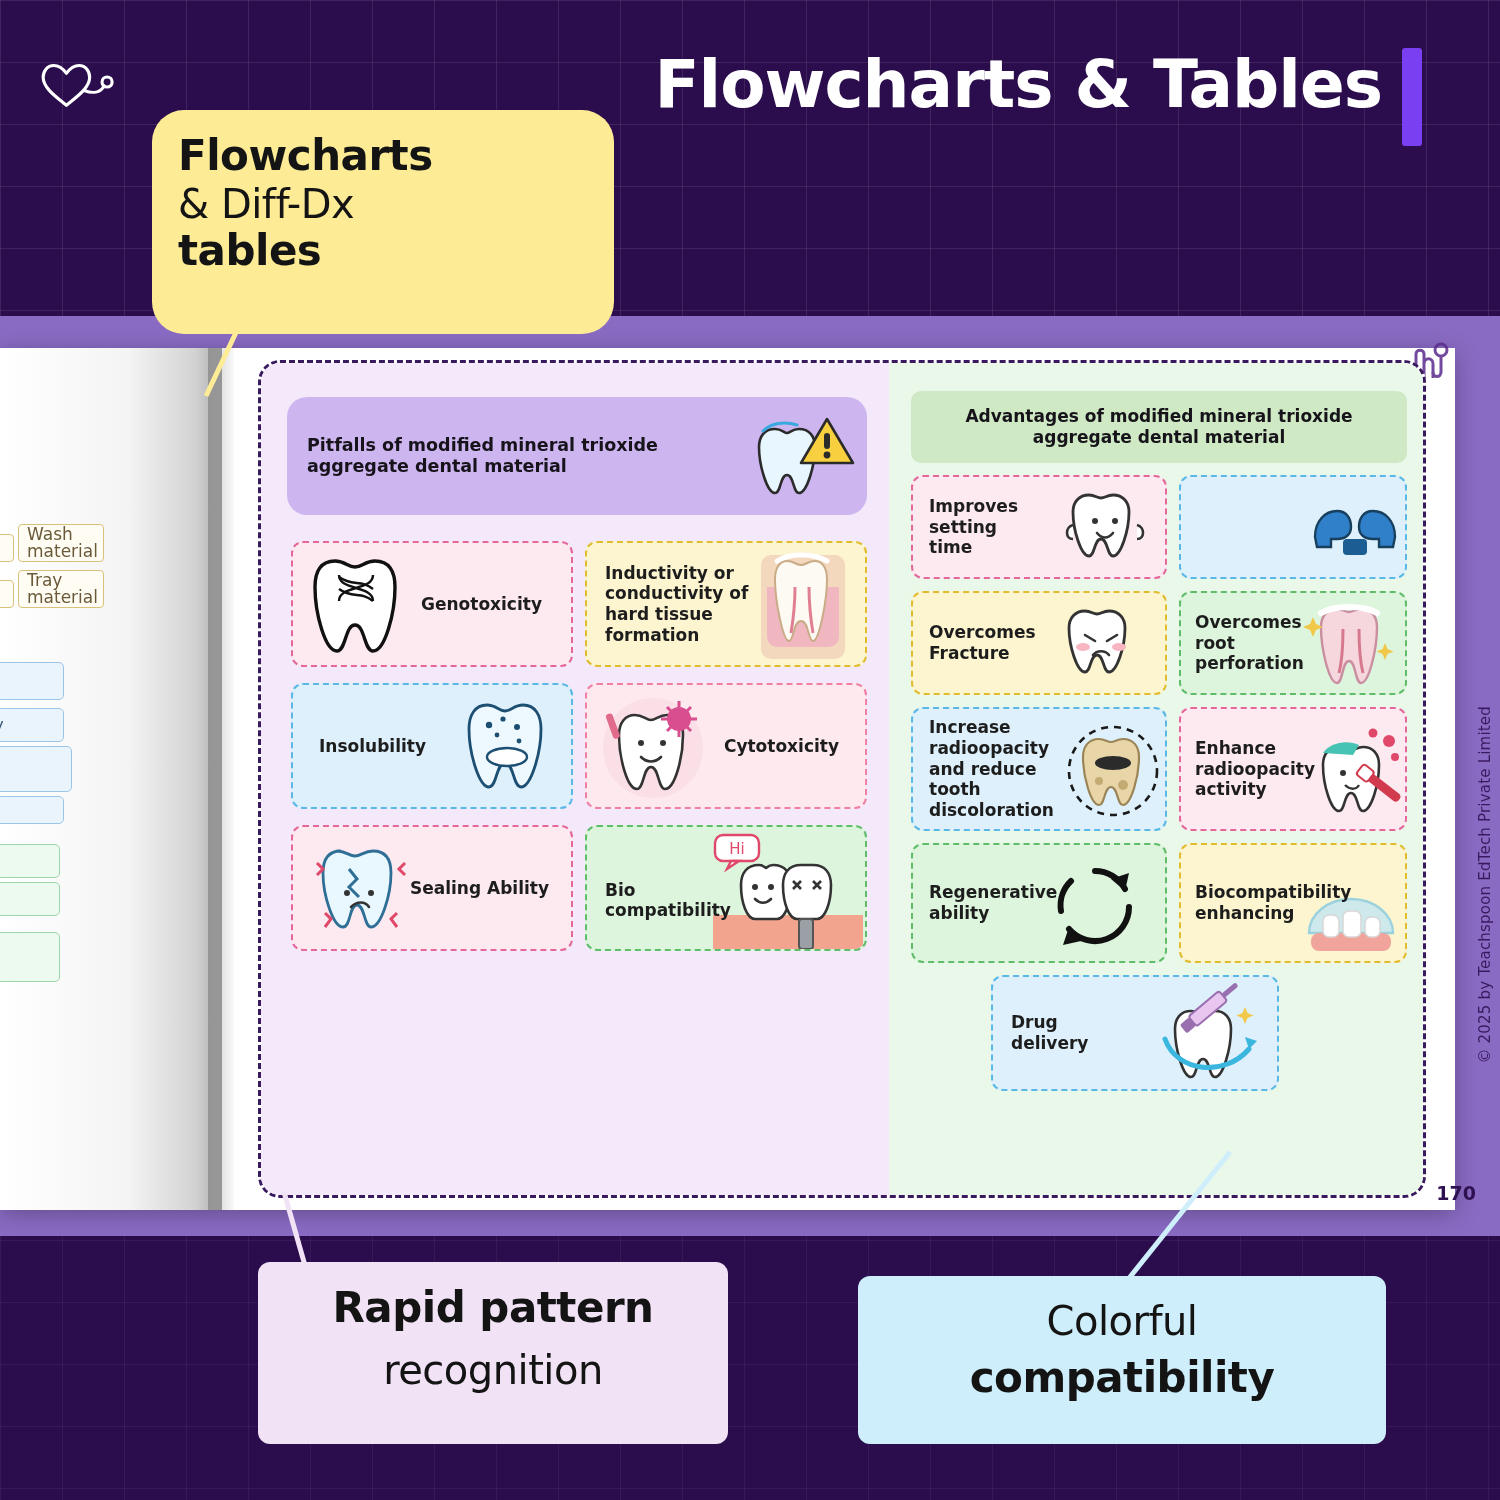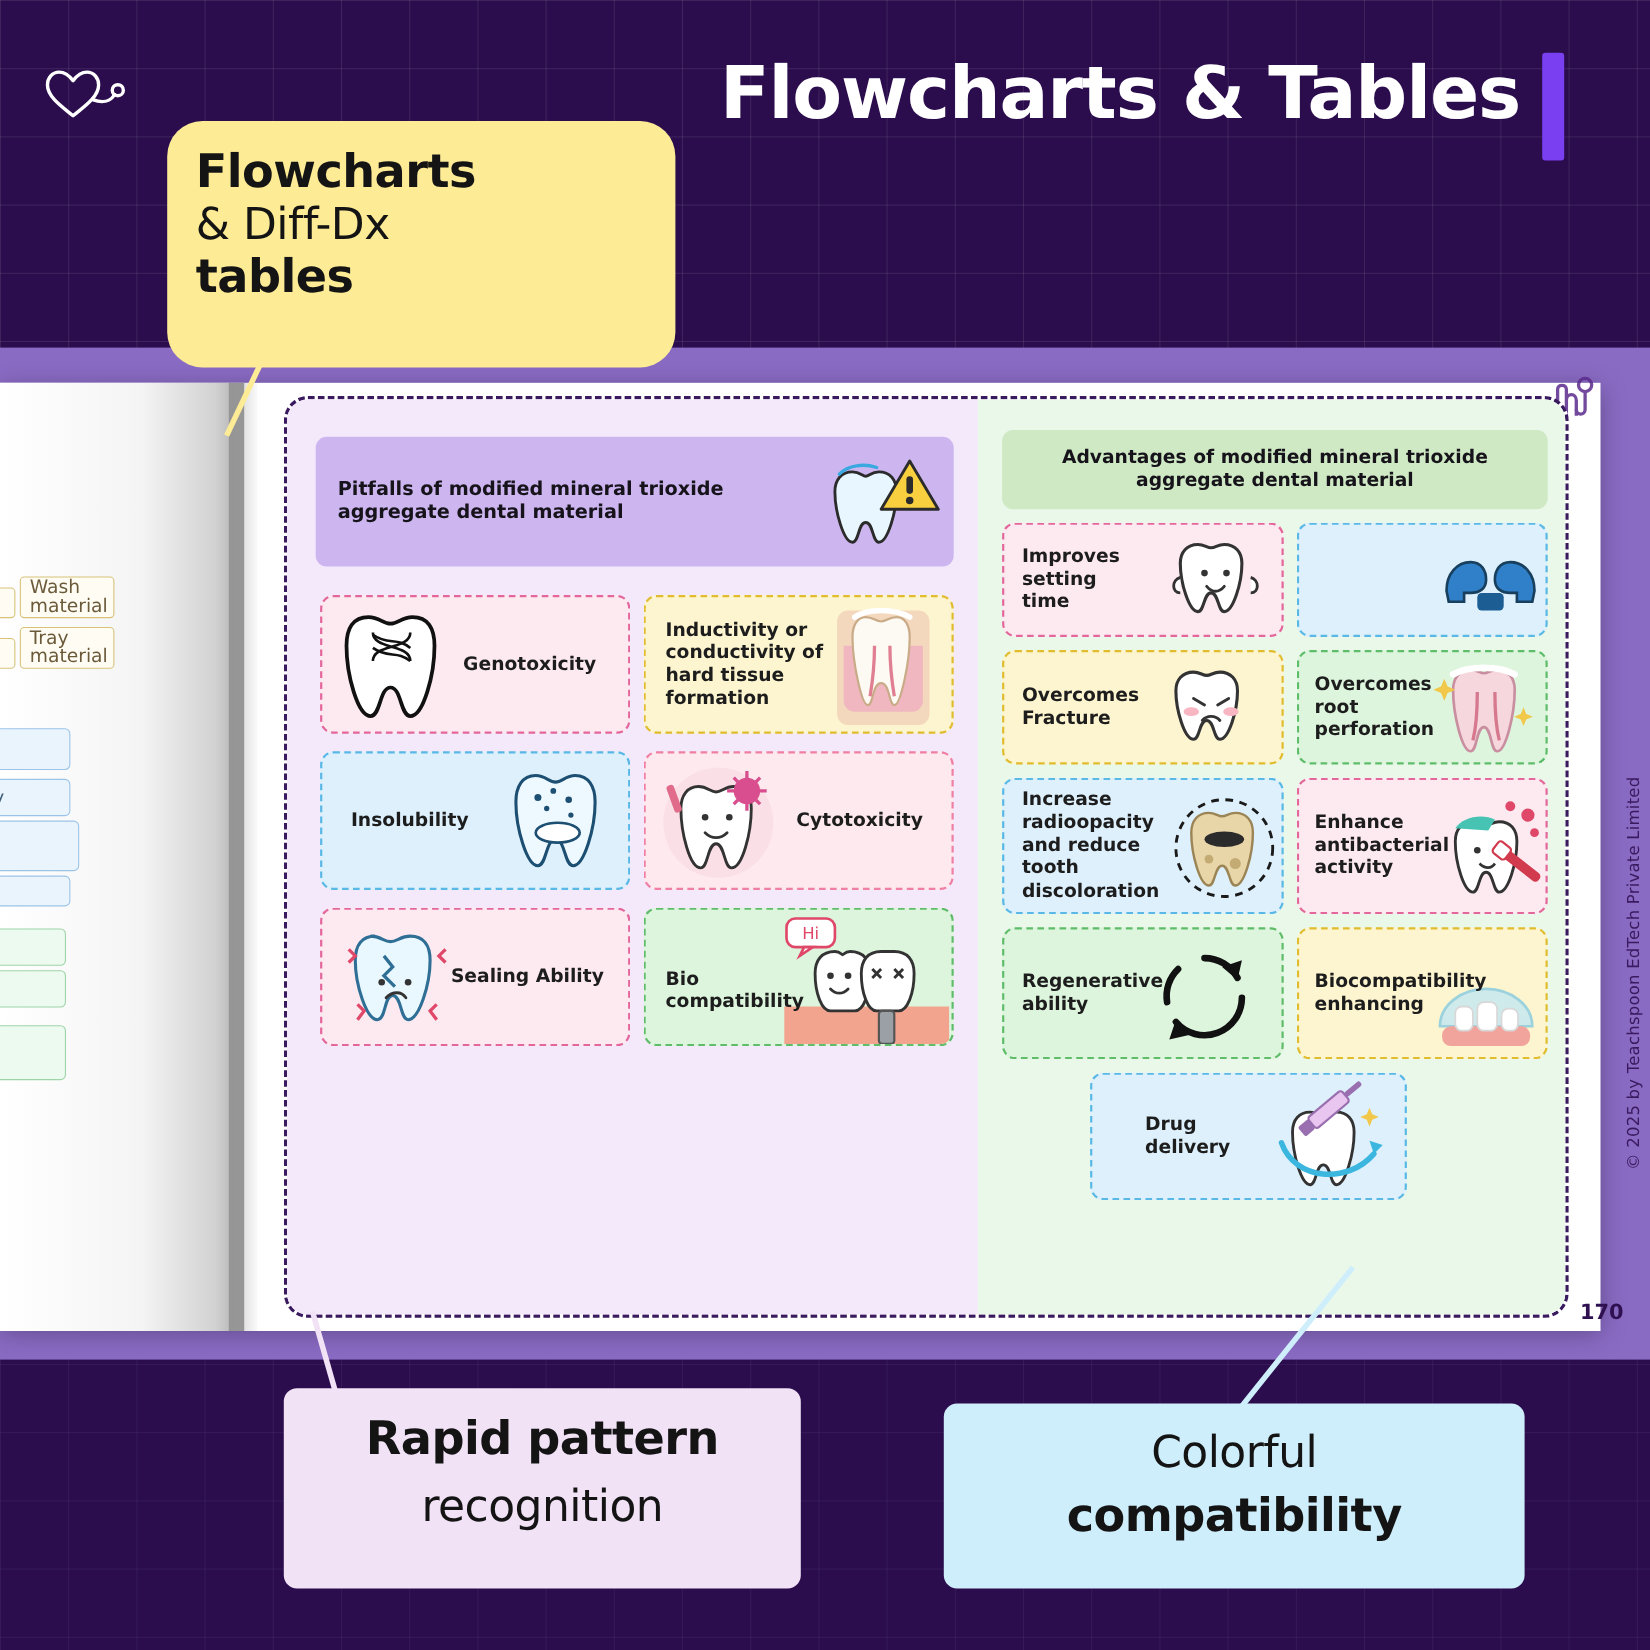--- a/index.html
+++ b/index.html
@@ -93,21 +93,21 @@
     font-family: "DejaVu Sans", sans-serif;
     color: #1d1d1d;
     overflow: hidden;
   }
   .card .lbl {
     font-size: 17px; line-height: 1.22; font-weight: 600; z-index: 2;
   }
   .card .art { position: absolute; }
 
   .hdr-left {
-    background: #cdb6f0; border-radius: 10px;
+    background: #cdb6f0; border-radius: 20px;
   }
   .hdr-left .lbl { font-size: 17.5px; font-weight: 700; color: #16131a; }
   .hdr-right { background: #cfe9c4; border-radius: 10px; }
   .hdr-right .lbl { font-size: 17px; font-weight: 700; color: #16131a; text-align: center; width: 100%; }
 
   .d-pink  { background: #fdeaf1; border: 2.4px dashed #e3679b; }
   .d-yellow{ background: #fdf5cf; border: 2.4px dashed #e0bc2e; }
   .d-blue  { background: #ddf0fb; border: 2.4px dashed #59b8e6; }
   .d-green { background: #ddf5dd; border: 2.4px dashed #5fbd6a; }
   .d-pink2 { background: #fde9ee; border: 2.4px dashed #ef7fa4; }
@@ -353,21 +353,21 @@
       <svg class="art" style="right:4px; top:10px; width:100px; height:104px;" viewBox="0 0 100 104">
         <circle cx="52" cy="52" r="44" fill="none" stroke="#1a1a1a" stroke-width="2.6" stroke-dasharray="7 6"></circle>
         <path d="M38 20c-10 0-16 7-16 18 0 20 8 48 16 48 6 0 5-18 12-18s6 18 12 18c8 0 16-28 16-48 0-11-6-18-16-18-6 0-8 3-12 3s-6-3-12-3z" fill="#e9d6a8" stroke="#9b8456" stroke-width="2.2"></path>
         <ellipse cx="52" cy="44" rx="18" ry="7" fill="#2b2b2b"></ellipse>
         <circle cx="38" cy="62" r="4" fill="#c4ab74"></circle>
           <circle cx="62" cy="66" r="5" fill="#c4ab74"></circle>
       </svg>
     </div>
 
     <div class="card d-pink" style="left:918px; top:344px; width:228px; height:124px;">
-      <div class="lbl" style="position:absolute; left:14px; width:106px;">Enhance antibacterial activity</div>
+      <div class="lbl" style="position:absolute; left:14px; width:106px;">Enhance radioopacity activity</div>
       <svg class="art" style="right:2px; top:12px; width:100px; height:100px;" viewBox="0 0 100 100">
         <path d="M36 26c-10 0-16 7-16 18 0 20 8 46 16 46 6 0 5-18 12-18s6 18 12 18c8 0 16-26 16-46 0-11-6-18-16-18-6 0-8 3-12 3s-6-3-12-3z" fill="#ffffff" stroke="#333" stroke-width="2.6"></path>
         <path d="M20 32c6-10 24-14 36-8l-6 10z" fill="#46c3b2"></path>
         <circle cx="40" cy="52" r="3" fill="#333"></circle>
           <circle cx="58" cy="52" r="3" fill="#333"></circle>
         <path d="M42 64c5 5 11 5 14 0" fill="none" stroke="#333" stroke-width="2.4"></path>
         <g transform="rotate(38 66 62)">
           <rect x="58" y="52" width="42" height="9" rx="4" fill="#d23b4e"></rect>
           <rect x="50" y="50" width="14" height="13" rx="3" fill="#ffffff" stroke="#d23b4e" stroke-width="2"></rect>
         </g>
@@ -397,21 +397,21 @@
         <rect x="10" y="62" width="80" height="18" rx="8" fill="#f0a49c"></rect>
         <g fill="#ffffff" stroke="#d8d8d8" stroke-width="1.6">
           <rect x="22" y="44" width="16" height="22" rx="6"></rect>
           <rect x="42" y="40" width="18" height="26" rx="6"></rect>
           <rect x="64" y="46" width="15" height="20" rx="6"></rect>
         </g>
       </svg>
     </div>
 
     <div class="card d-blue" style="left:730px; top:612px; width:288px; height:116px;">
-      <div class="lbl" style="position:absolute; left:18px; width:100px;margin-left:30px;">Drug delivery</div>
+      <div class="lbl" style="position:absolute; left:18px; width:100px;">Drug delivery</div>
       <svg class="art" style="right:8px; top:4px; width:130px; height:108px;" viewBox="0 0 130 108">
         <path d="M52 30c-10 0-16 7-16 18 0 20 8 48 16 48 6 0 5-18 12-18s6 18 12 18c8 0 16-28 16-48 0-11-6-18-16-18-6 0-8 3-12 3s-6-3-12-3z" fill="#ffffff" stroke="#333" stroke-width="2.6"></path>
         <path d="M26 58c12 34 60 38 84 10" fill="none" stroke="#3ab6df" stroke-width="5" stroke-linecap="round"></path>
         <path d="M110 68l8-8-12-4z" fill="#3ab6df"></path>
         <g transform="rotate(-40 70 26)">
           <rect x="48" y="20" width="40" height="13" rx="3" fill="#e9c6ef" stroke="#9a6fb0" stroke-width="2"></rect>
           <rect x="88" y="24" width="18" height="5" rx="2" fill="#9a6fb0"></rect>
           <rect x="36" y="21" width="12" height="11" rx="2" fill="#9a6fb0"></rect>
         </g>
         <g fill="#f2c84b">

